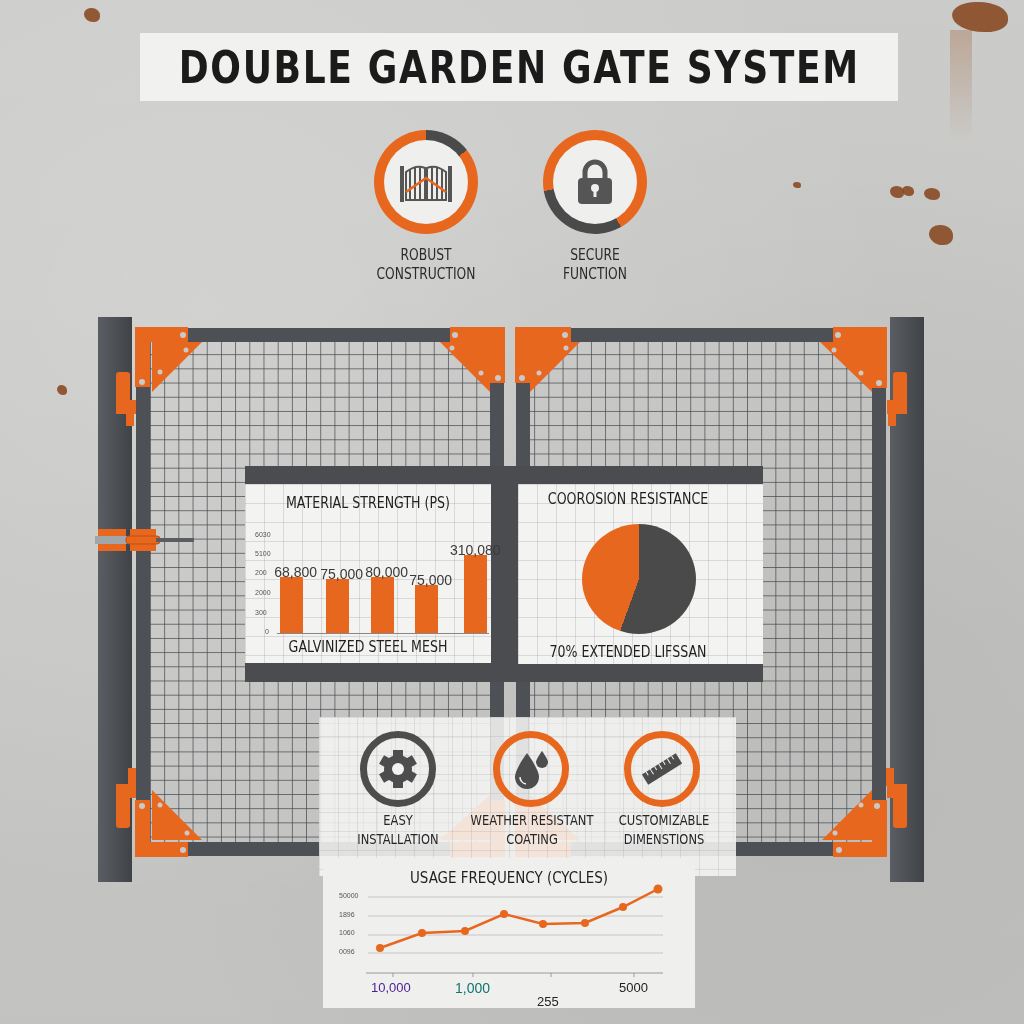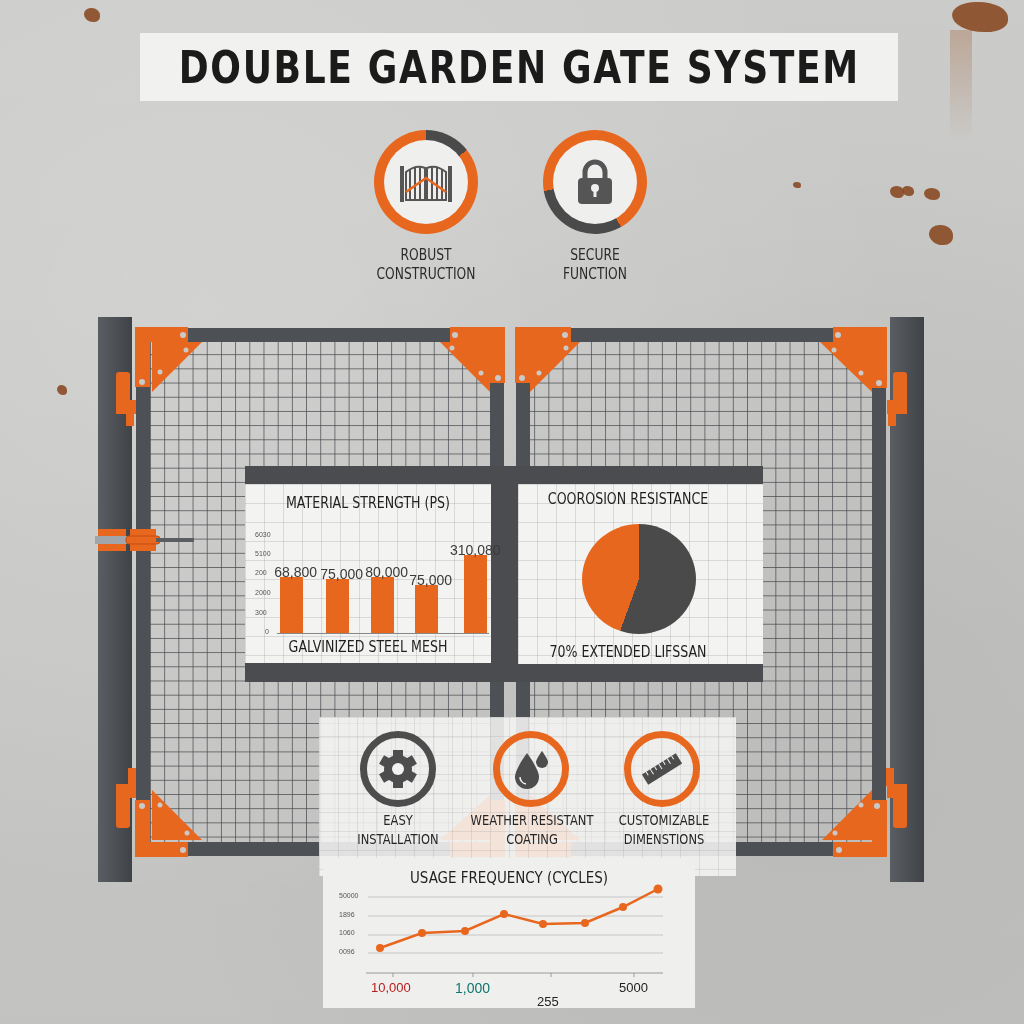--- a/index.html
+++ b/index.html
@@ -352,17 +352,17 @@
       <circle cx="57" cy="90" r="4"></circle>
         <circle cx="99" cy="75" r="4"></circle>
         <circle cx="142" cy="73" r="4"></circle>
       <circle cx="181" cy="56" r="4"></circle>
         <circle cx="220" cy="66" r="4"></circle>
         <circle cx="262" cy="65" r="4"></circle>
       <circle cx="300" cy="49" r="4"></circle>
         <circle cx="335" cy="31" r="4.5"></circle>
     </g>
   </svg>
-  <div class="tick" style="left:48px;top:122px;font-size:13px;color:#b91c1c;">10,000</div>
+  <div class="tick" style="left:48px;top:122px;font-size:13px;color:#4c1d95;">10,000</div>
   <div class="tick" style="left:132px;top:122px;font-size:14px;color:#0f766e;">1,000</div>
   <div class="tick" style="left:214px;top:136px;font-size:13px;color:#222;">255</div>
   <div class="tick" style="left:296px;top:122px;font-size:13px;color:#222;">5000</div>
 </div>
 
 </body></html>

